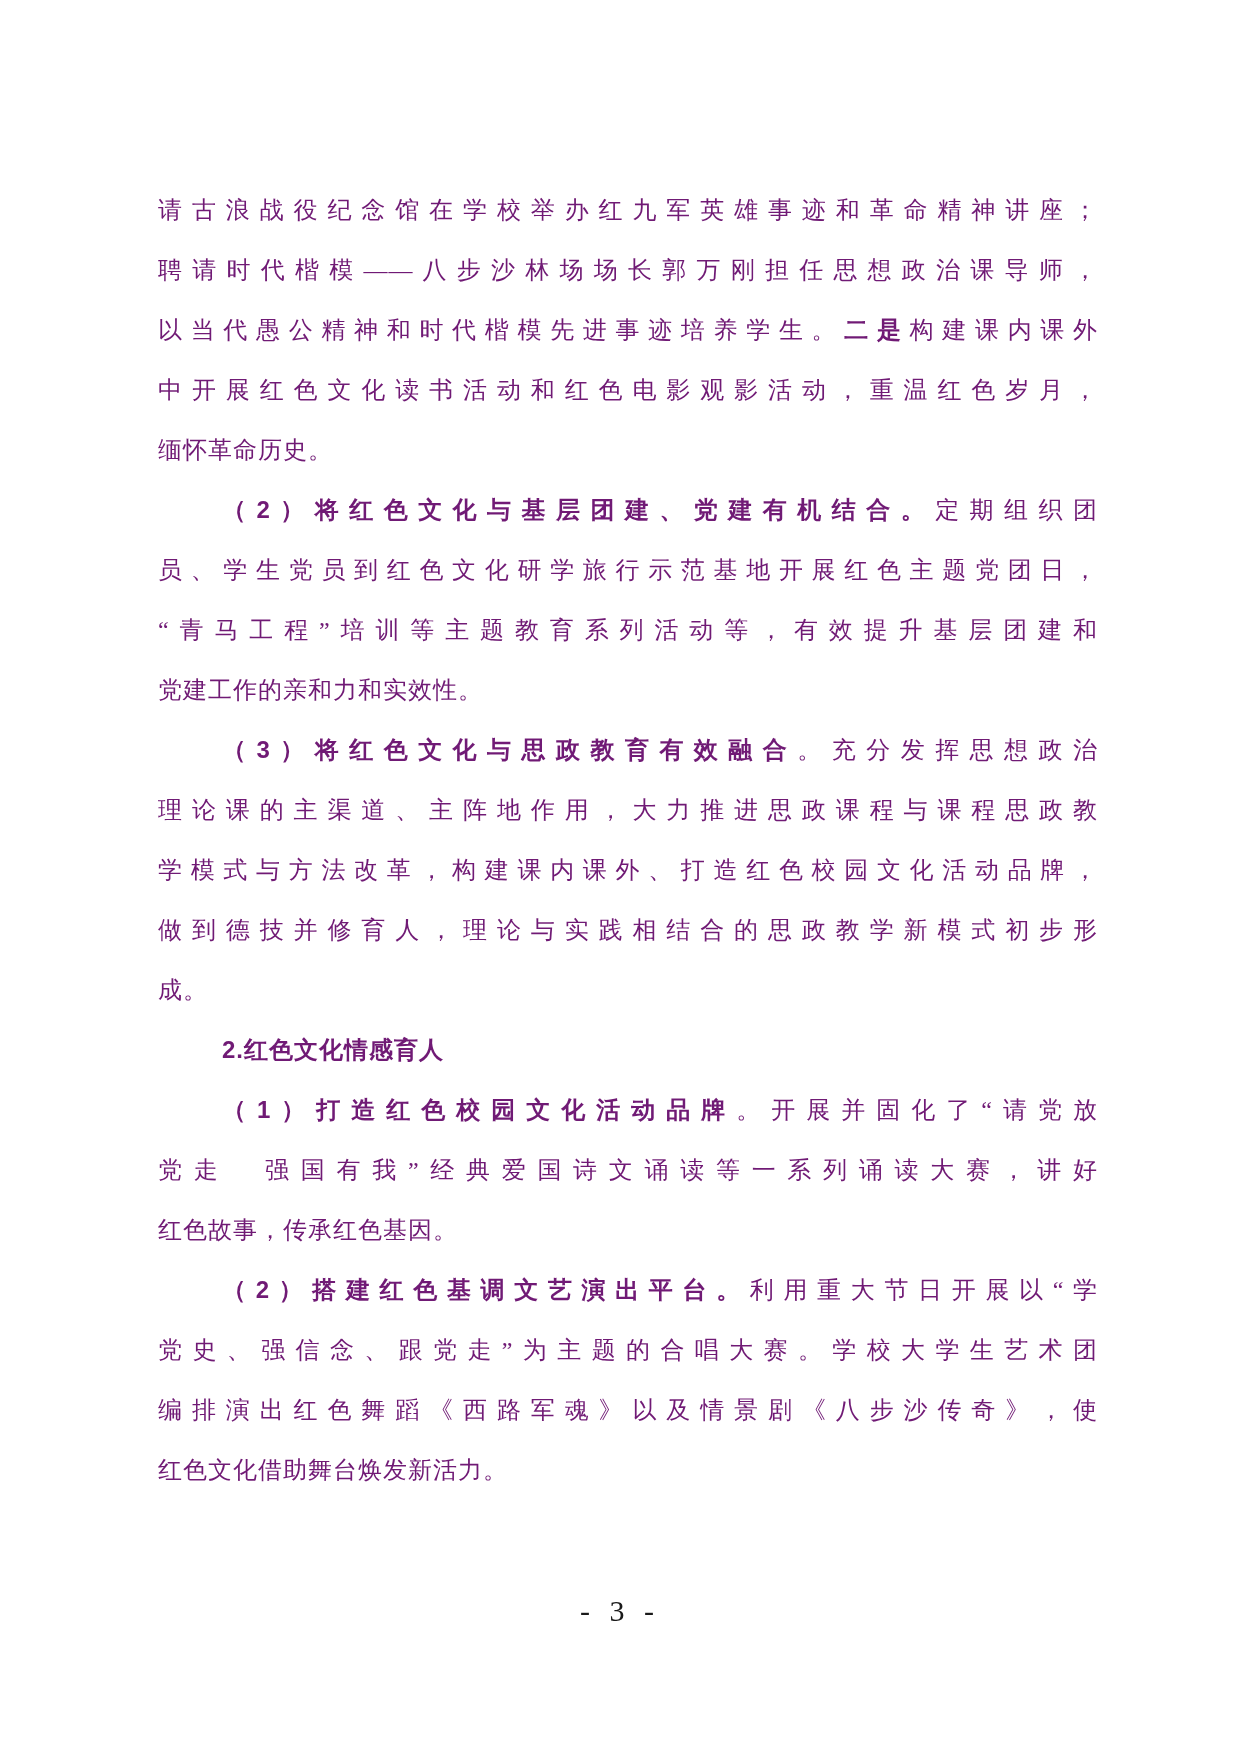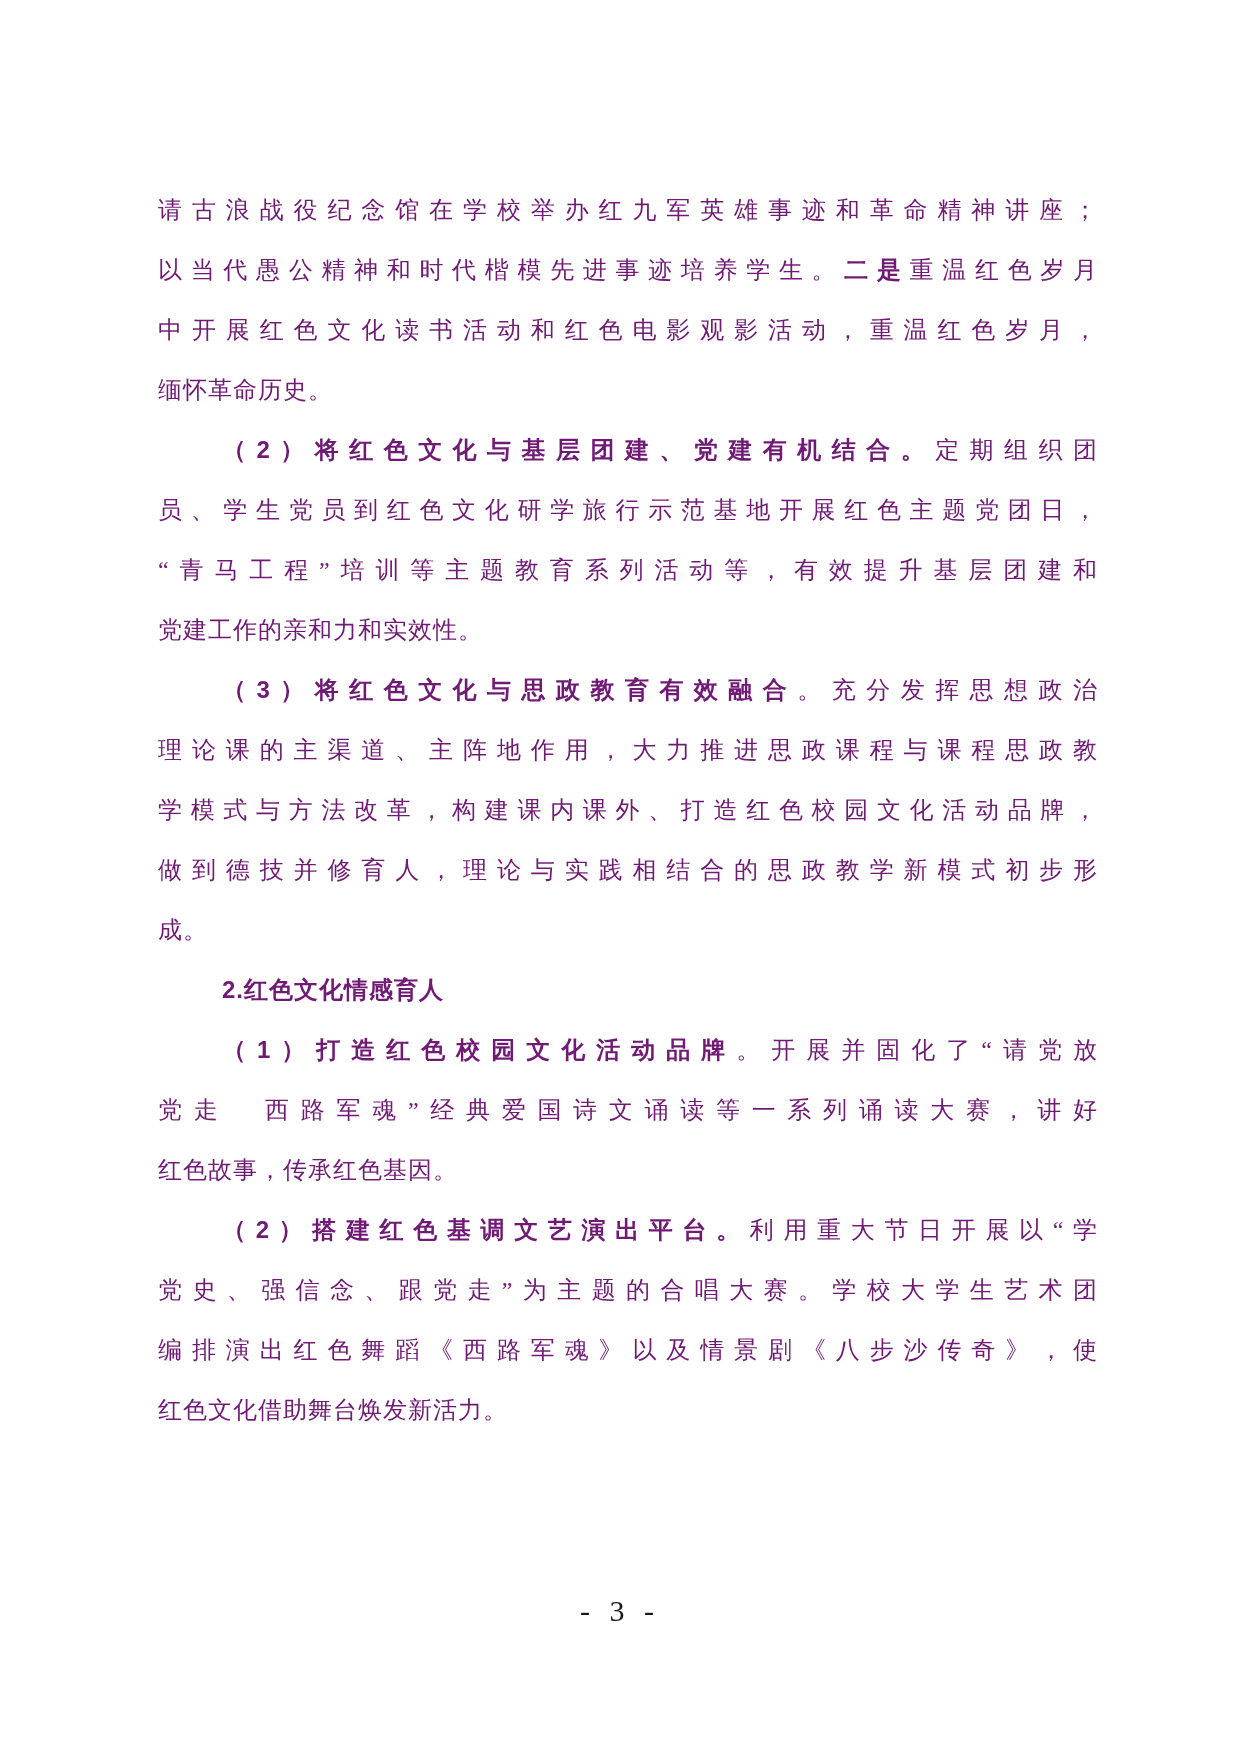--- a/index.html
+++ b/index.html
@@ -54,35 +54,36 @@
     font-family: "Liberation Serif", serif;
     color: #1a1a1a;
   }
 </style>
 </head>
 <body>
 
 <div class="page">
   <div class="doc-body">
       <div class="line full"><span class="seg">请古浪战役纪念馆在学校举办红九军英雄事迹和革命精神讲座；</span></div>
-      <div class="line full"><span class="seg">以当代愚公精神和时代楷模先进事迹培养学生。</span><span class="seg-b">二是</span><span class="seg">重温红色岁月</span></div>
+      <div class="line full"><span class="seg">聘请时代楷模——八步沙林场场长郭万刚担任思想政治课导师，</span></div>
+      <div class="line full"><span class="seg">以当代愚公精神和时代楷模先进事迹培养学生。</span><span class="seg-b">二是</span><span class="seg">构建课内课外</span></div>
       <div class="line full"><span class="seg">中开展红色文化读书活动和红色电影观影活动，重温红色岁月，</span></div>
       <div class="line"><span class="seg">缅怀革命历史。</span></div>
       <div class="line full indent"><span class="seg-b">（2）将红色文化与基层团建、党建有机结合。</span><span class="seg">定期组织团</span></div>
       <div class="line full"><span class="seg">员、学生党员到红色文化研学旅行示范基地开展红色主题党团日，</span></div>
       <div class="line full"><span class="seg">“青马工程”培训等主题教育系列活动等，有效提升基层团建和</span></div>
       <div class="line"><span class="seg">党建工作的亲和力和实效性。</span></div>
       <div class="line full indent"><span class="seg-b">（3）将红色文化与思政教育有效融合</span><span class="seg">。充分发挥思想政治</span></div>
       <div class="line full"><span class="seg">理论课的主渠道、主阵地作用，大力推进思政课程与课程思政教</span></div>
       <div class="line full"><span class="seg">学模式与方法改革，构建课内课外、打造红色校园文化活动品牌，</span></div>
       <div class="line full"><span class="seg">做到德技并修育人，理论与实践相结合的思政教学新模式初步形</span></div>
       <div class="line"><span class="seg">成。</span></div>
       <div class="line indent"><span class="seg-b">2.红色文化情感育人</span></div>
       <div class="line full indent"><span class="seg-b">（1）打造红色校园文化活动品牌</span><span class="seg">。开展并固化了“请党放</span></div>
-      <div class="line full"><span class="seg">党走　西路军魂”经典爱国诗文诵读等一系列诵读大赛，讲好</span></div>
+      <div class="line full"><span class="seg">党走　强国有我”经典爱国诗文诵读等一系列诵读大赛，讲好</span></div>
       <div class="line"><span class="seg">红色故事，传承红色基因。</span></div>
       <div class="line full indent"><span class="seg-b">（2）搭建红色基调文艺演出平台。</span><span class="seg">利用重大节日开展以“学</span></div>
       <div class="line full"><span class="seg">党史、强信念、跟党走”为主题的合唱大赛。学校大学生艺术团</span></div>
       <div class="line full"><span class="seg">编排演出红色舞蹈《西路军魂》以及情景剧《八步沙传奇》，使</span></div>
       <div class="line"><span class="seg">红色文化借助舞台焕发新活力。</span></div>
     </div>
   <div class="footer">
     <span class="page-number">- 3 -</span>
   </div>
 </div>

